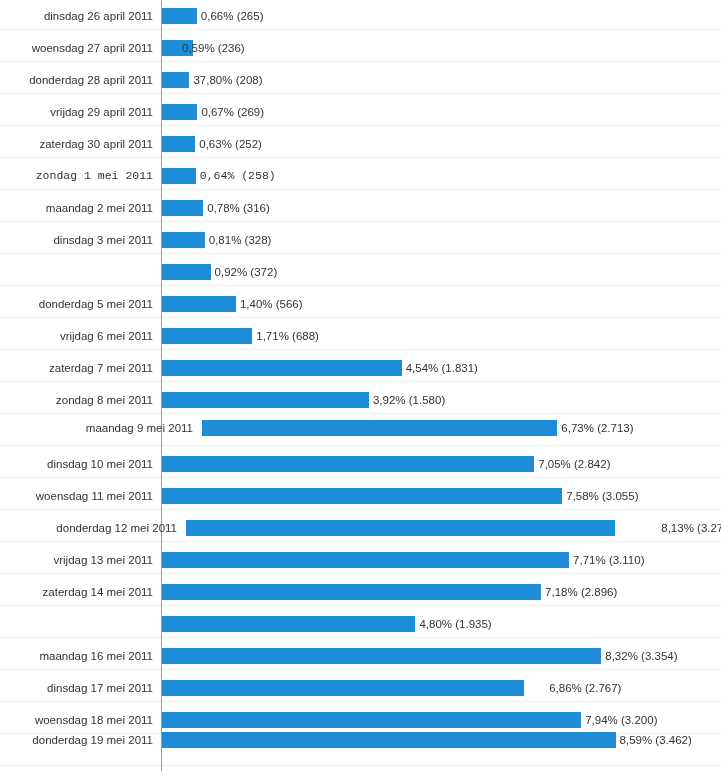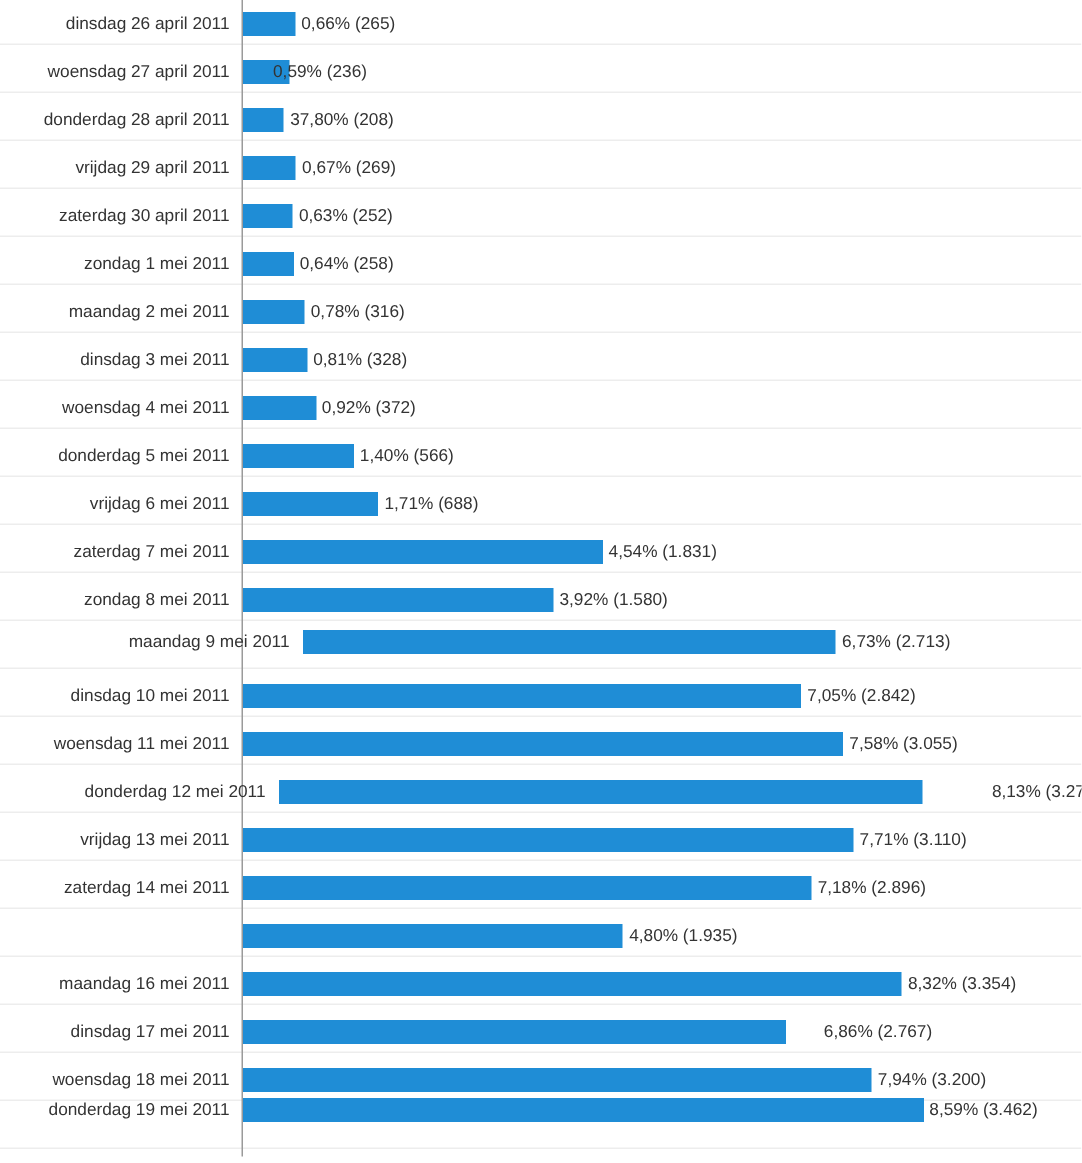--- a/index.html
+++ b/index.html
@@ -148,21 +148,21 @@
           <div class="bar-value" style="left: 35.376px;">0,67% (269)</div>
         </div>
       </div>
       <div class="row" style="top: 128px;">
         <div class="row-label">zaterdag 30 april 2011</div>
         <div class="bar-wrap">
           <div class="bar" style="width: 33.264px; background: rgb(31, 141, 214);"></div>
           <div class="bar-value" style="left: 33.264px;">0,63% (252)</div>
         </div>
       </div>
-      <div class="row" style="top: 160px;">
+      <div class="row" style="top: 160px; font-family: Liberation Mono, monospace;">
         <div class="row-label">zondag 1 mei 2011</div>
         <div class="bar-wrap">
           <div class="bar" style="width: 33.792px; background: rgb(31, 141, 214);"></div>
           <div class="bar-value" style="left: 33.792px;">0,64% (258)</div>
         </div>
       </div>
       <div class="row" style="top: 192px;">
         <div class="row-label">maandag 2 mei 2011</div>
         <div class="bar-wrap">
           <div class="bar" style="width: 41.184px; background: rgb(31, 141, 214);"></div>
@@ -170,21 +170,20 @@
         </div>
       </div>
       <div class="row" style="top: 224px;">
         <div class="row-label">dinsdag 3 mei 2011</div>
         <div class="bar-wrap">
           <div class="bar" style="width: 42.768px; background: rgb(31, 141, 214);"></div>
           <div class="bar-value" style="left: 42.768px;">0,81% (328)</div>
         </div>
       </div>
       <div class="row" style="top: 256px;">
-        <div class="row-label">woensdag 4 mei 2011</div>
         <div class="bar-wrap">
           <div class="bar" style="width: 48.576px; background: rgb(31, 141, 214);"></div>
           <div class="bar-value" style="left: 48.576px;">0,92% (372)</div>
         </div>
       </div>
       <div class="row" style="top: 288px;">
         <div class="row-label">donderdag 5 mei 2011</div>
         <div class="bar-wrap">
           <div class="bar" style="width: 73.92px; background: rgb(31, 141, 214);"></div>
           <div class="bar-value" style="left: 73.92px;">1,40% (566)</div>

